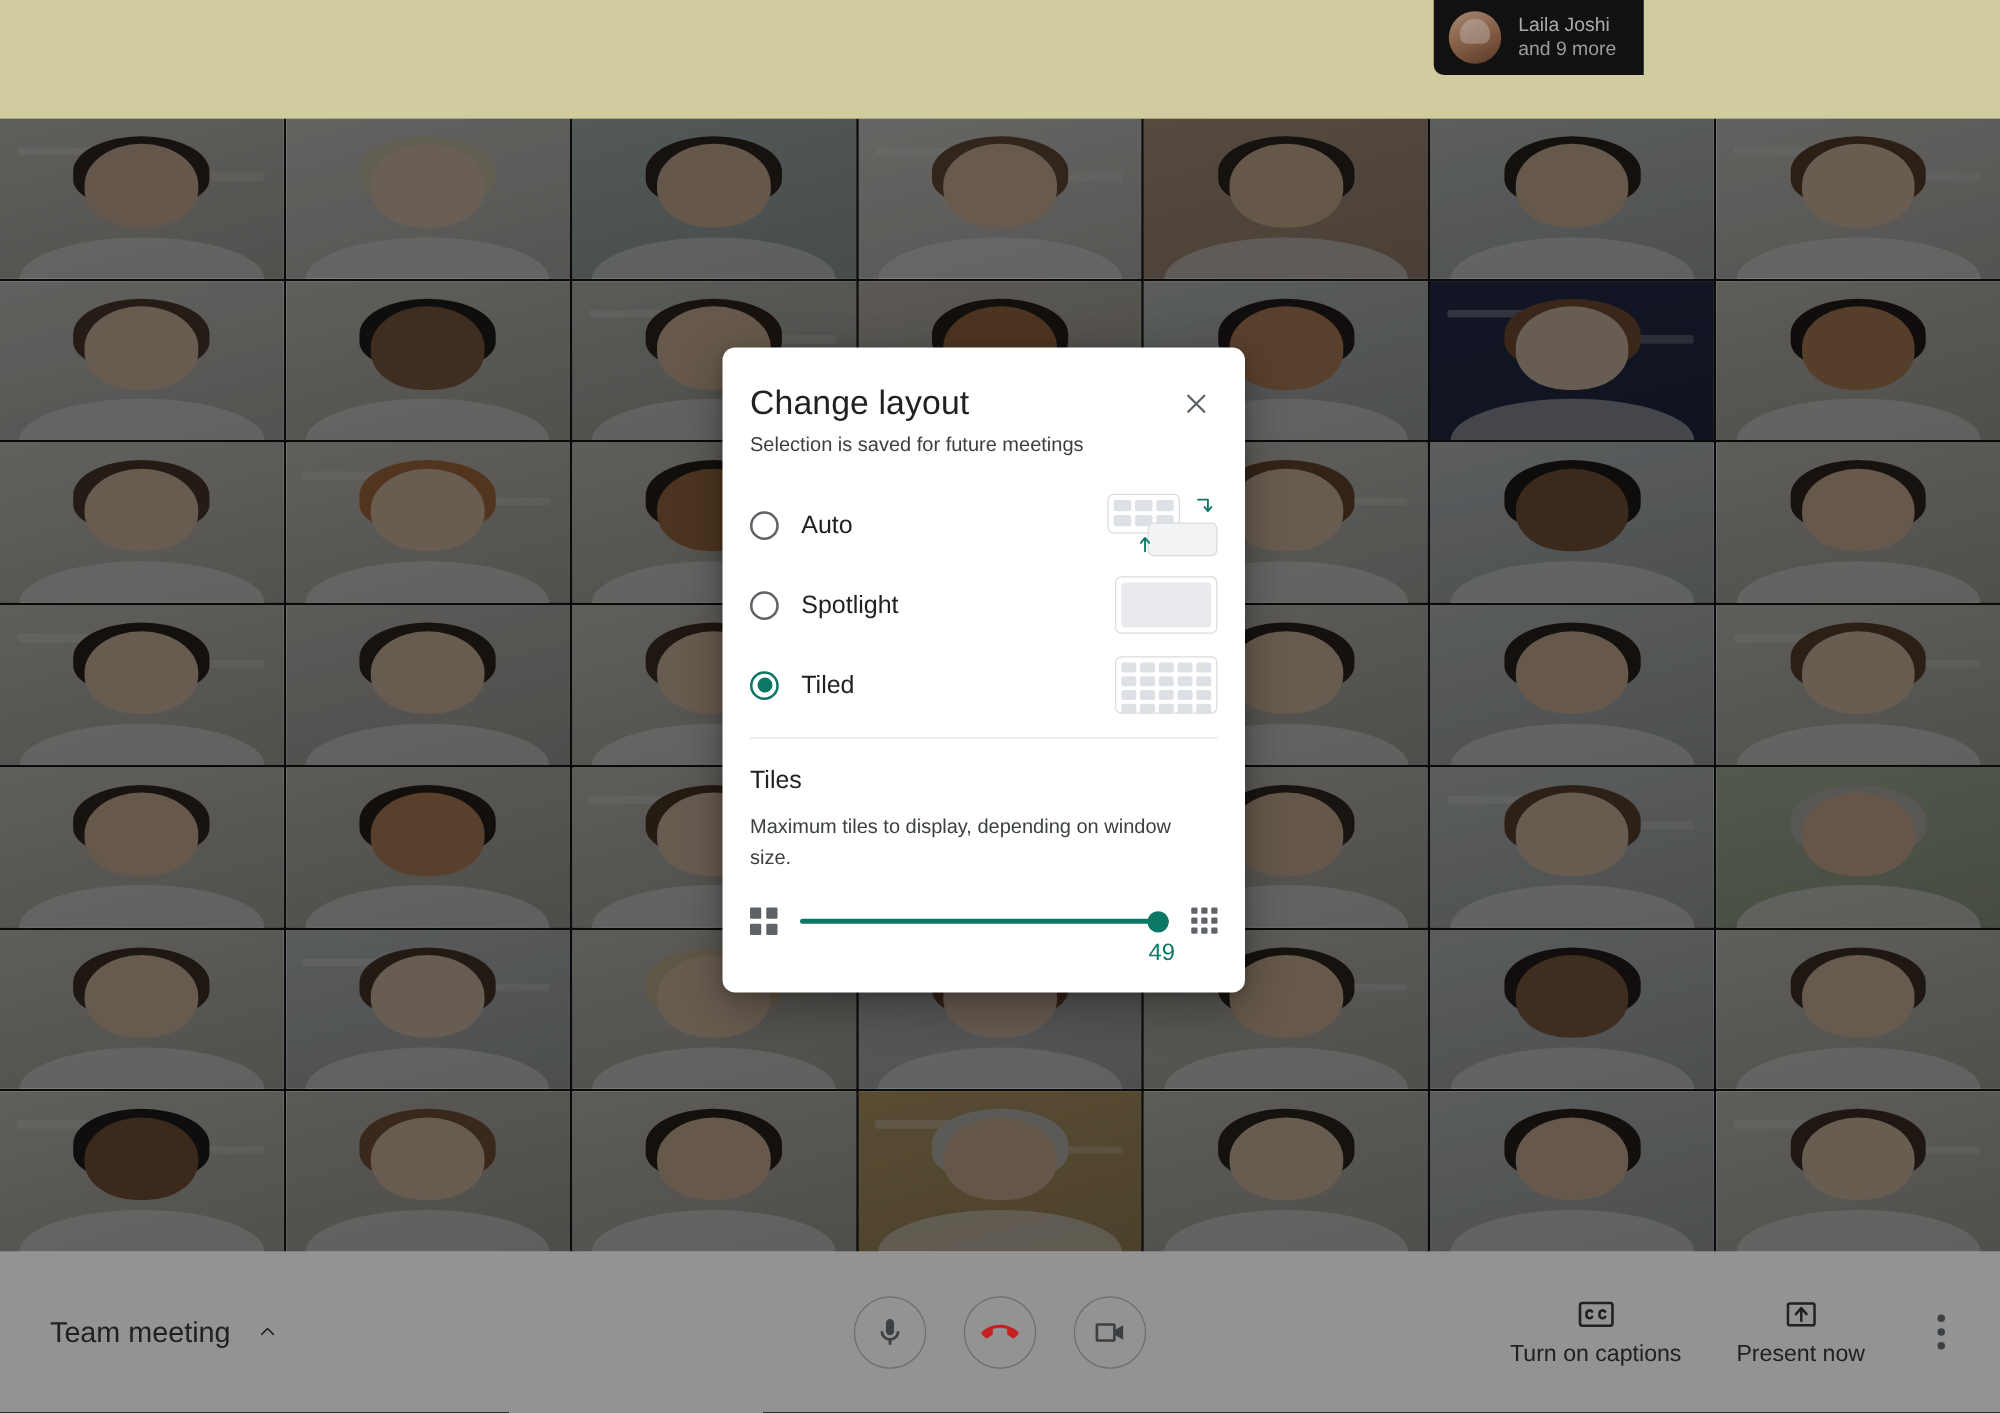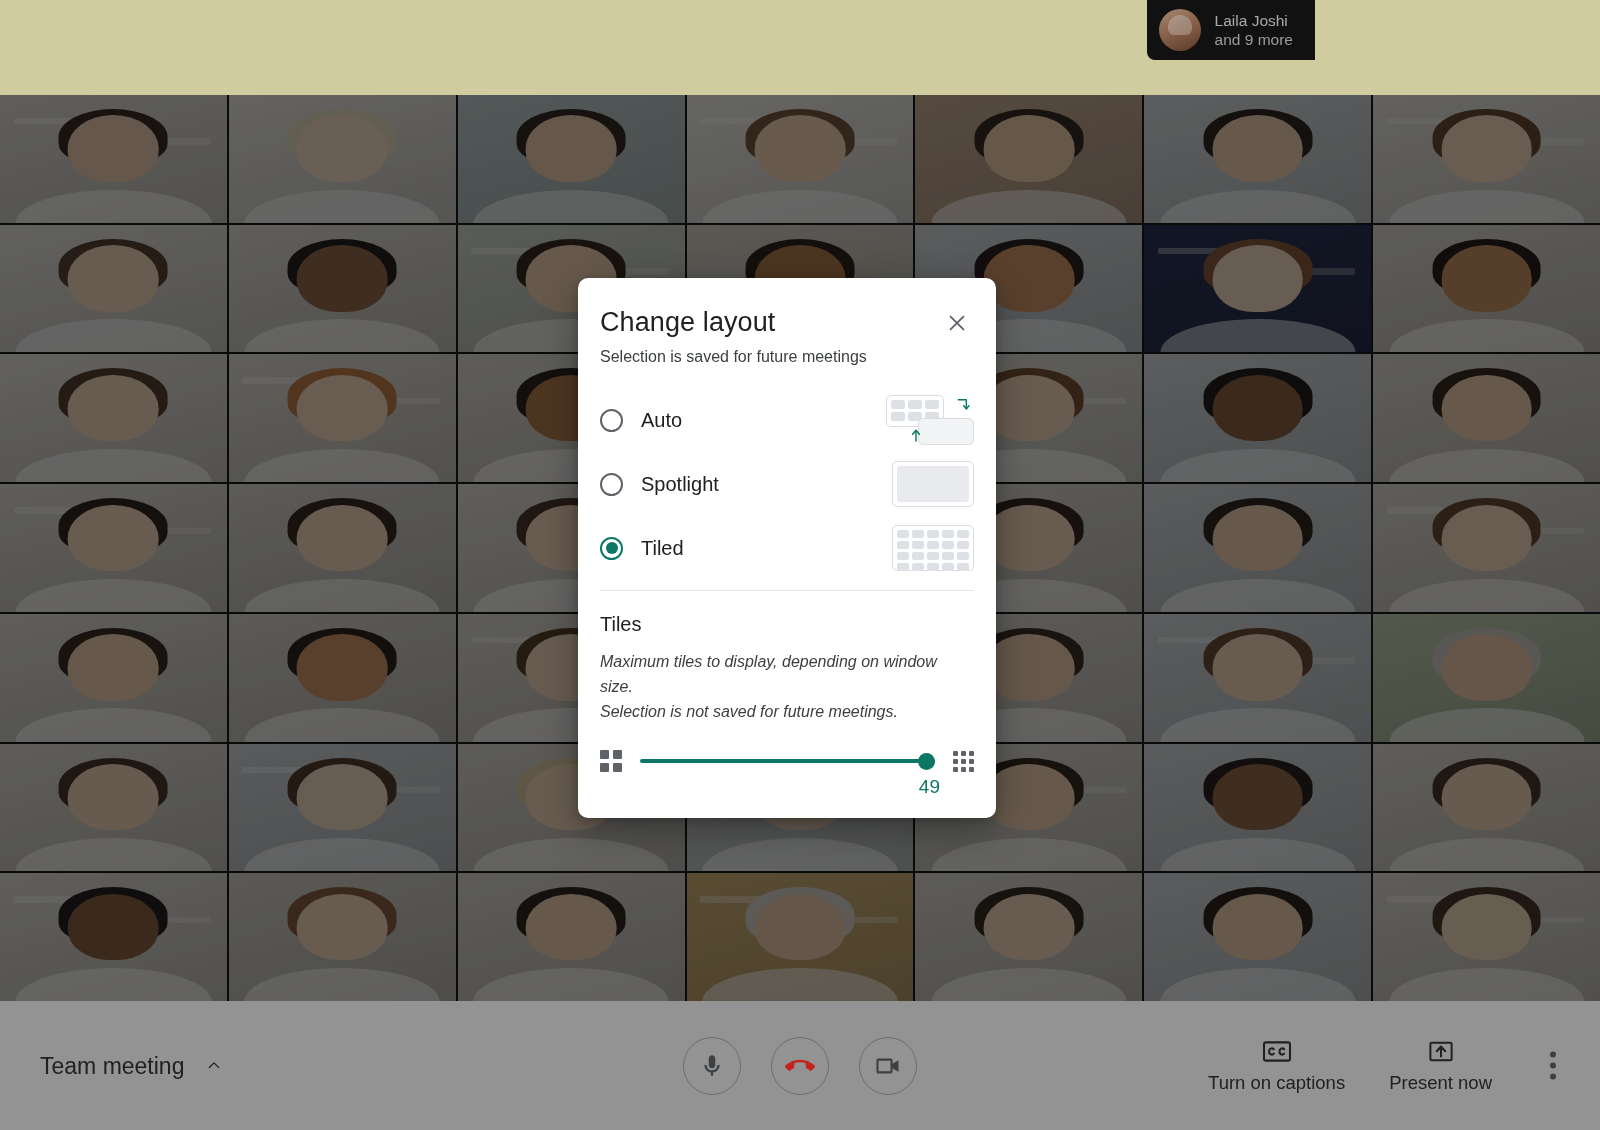--- a/index.html
+++ b/index.html
@@ -205,21 +205,21 @@
   
   .side-frame { left:6px; top:2px; width:82px; height:46px; padding:4px; display:flex; gap:3px; }
   .side-frame .big { flex:1 1 auto; background:#e8eaed; border-radius:3px; }
   .side-frame .col { width:12px; display:flex; flex-direction:column; gap:3px; }
   .side-frame .col .cell { width:100%; flex:1 1 0; }
 
   .divider { height:1px; background:#e3e3e3; margin: 10px 0 0 0; }
 
   .tiles-sec { padding-top:22px; }
   .tiles-title { font-size:20px; color:#202124; }
-  .tiles-desc { margin-top:14px; font-size:16px; color:#3c4043; line-height:1.55;font-style:italic; }
+  .tiles-desc { margin-top:14px; font-size:16px; color:#3c4043; line-height:1.55; }
 
   .slider-row { margin-top:26px; display:flex; align-items:center; gap:18px; }
   .grid-icon-2 { display:grid; grid-template-columns:repeat(2,9px); grid-template-rows:repeat(2,9px); gap:4px; }
   .grid-icon-2 i { background:#5f6368; border-radius:1px; display:block; }
   .grid-icon-3 { display:grid; grid-template-columns:repeat(3,5px); grid-template-rows:repeat(3,5px); gap:3px; }
   .grid-icon-3 i { background:#5f6368; border-radius:1px; display:block; }
   .slider { position:relative; flex:1 1 auto; height:20px; }
   .track { position:absolute; left:0; right:0; top:8px; height:4px; background:#0b7764; border-radius:2px; }
   .knob {
     position:absolute; right:0; top:2px; width:17px; height:17px;
@@ -767,21 +767,20 @@
       </div>
 
     </div>
 
     <div class="divider"></div>
 
     <div class="tiles-sec">
       <div class="tiles-title">Tiles</div>
       <div class="tiles-desc">
         <div>Maximum tiles to display, depending on window size.</div>
-        <div>Selection is not saved for future meetings.</div>
       </div>
 
       <div class="slider-row">
         <div class="grid-icon-2">
             <i></i>
             <i></i>
             <i></i>
             <i></i>
           </div>
         <div class="slider">

